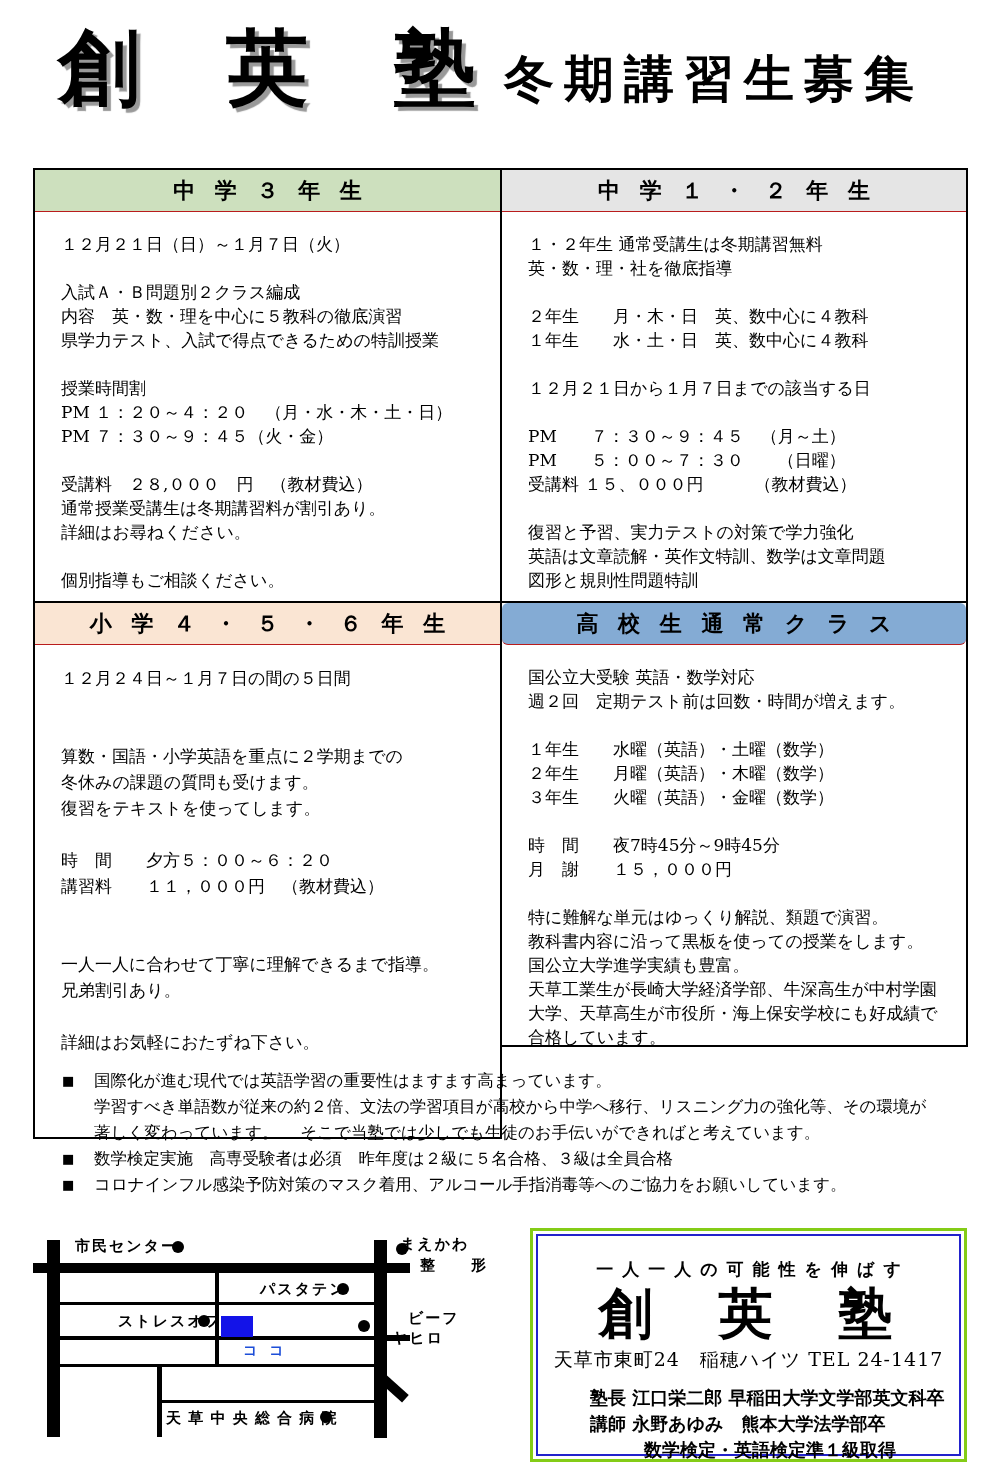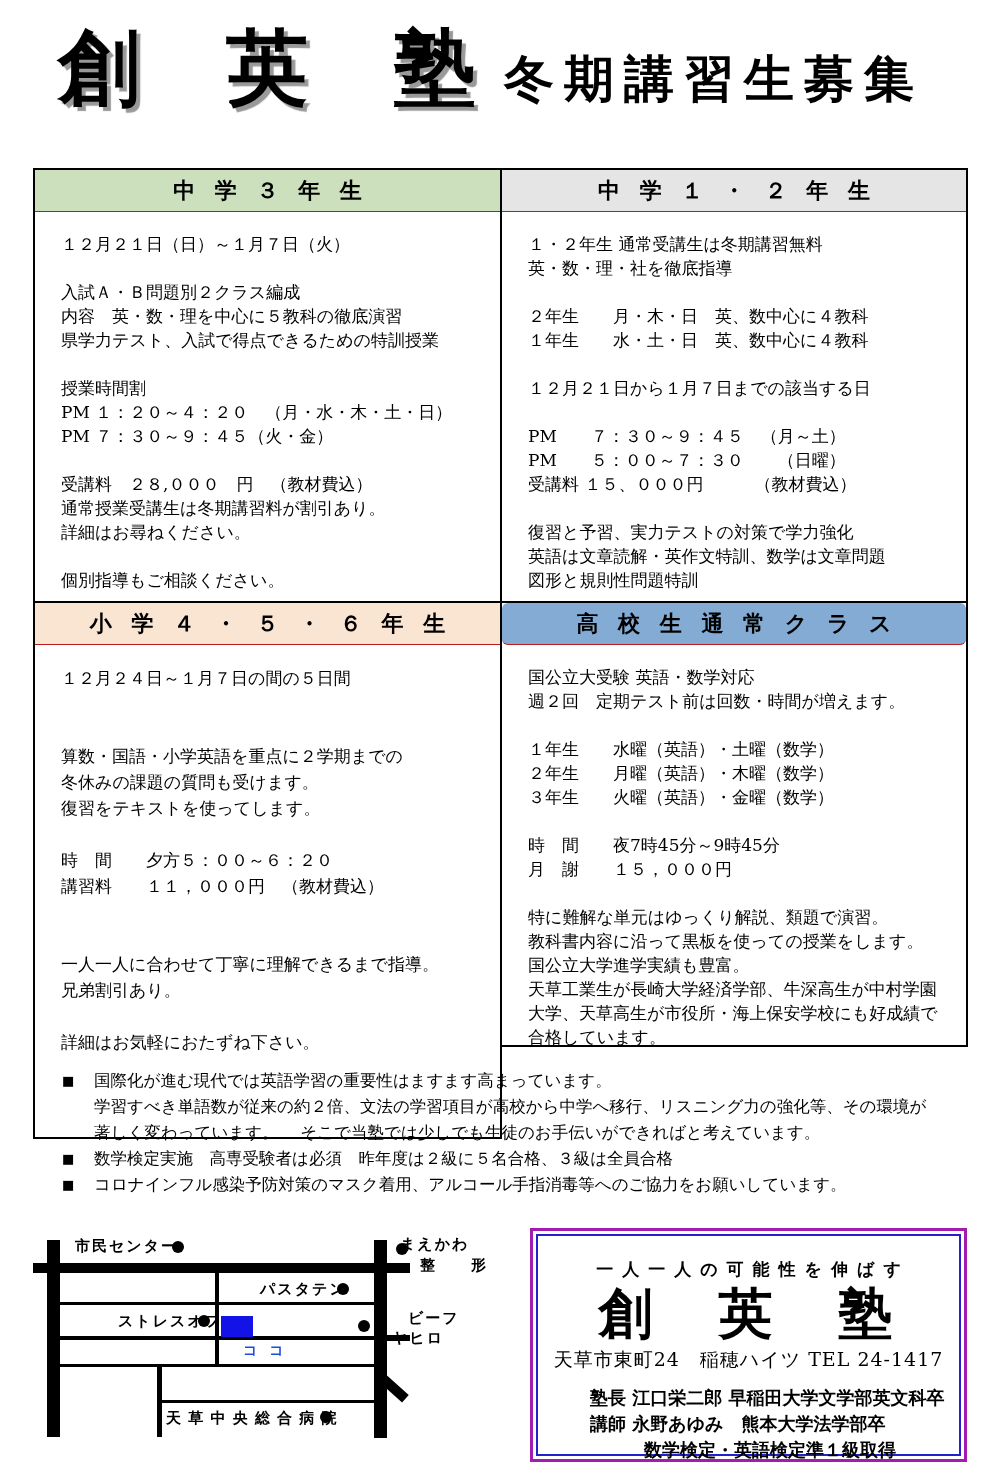--- a/index.html
+++ b/index.html
@@ -43,21 +43,21 @@
   .map-label{position:absolute;font-size:15px;font-weight:bold;letter-spacing:2px;white-space:nowrap;}
   .map-dot{position:absolute;width:12px;height:12px;border-radius:50%;background:#000;}
   .here-rect{position:absolute;left:191px;top:91px;width:32px;height:21px;background:#1313e8;}
   .here-label{position:absolute;left:213px;top:117px;font-size:14px;font-weight:bold;
               letter-spacing:12px;color:#1d4ed8;}
   .diag{position:absolute;left:352px;top:146px;width:36px;height:10px;background:#000;
         transform:rotate(42deg);transform-origin:left top;}
 
   
   .info-box{position:absolute;left:530px;top:1228px;width:437px;height:234px;box-sizing:border-box;
-            border:3px solid #a21caf;}
+            border:3px solid #84cc16;}
   .info-inner{position:absolute;left:3px;top:3px;right:3px;bottom:3px;border:2px solid #2222cc;
               text-align:center;}
   .info-tagline{margin-top:22px;font-size:17px;font-weight:bold;letter-spacing:9px;padding-left:9px;}
   .info-name{margin-top:2px;font-size:54px;font-weight:bold;letter-spacing:6px;line-height:60px;}
   .info-address{margin-top:4px;font-size:19px;letter-spacing:1px;}
   .info-staff{margin-top:12px;text-align:left;padding-left:52px;font-size:18px;font-weight:bold;}
   .info-staff .ln{white-space:pre-wrap;line-height:26px;min-height:26px;}
 </style>
 </head>
 <body>

